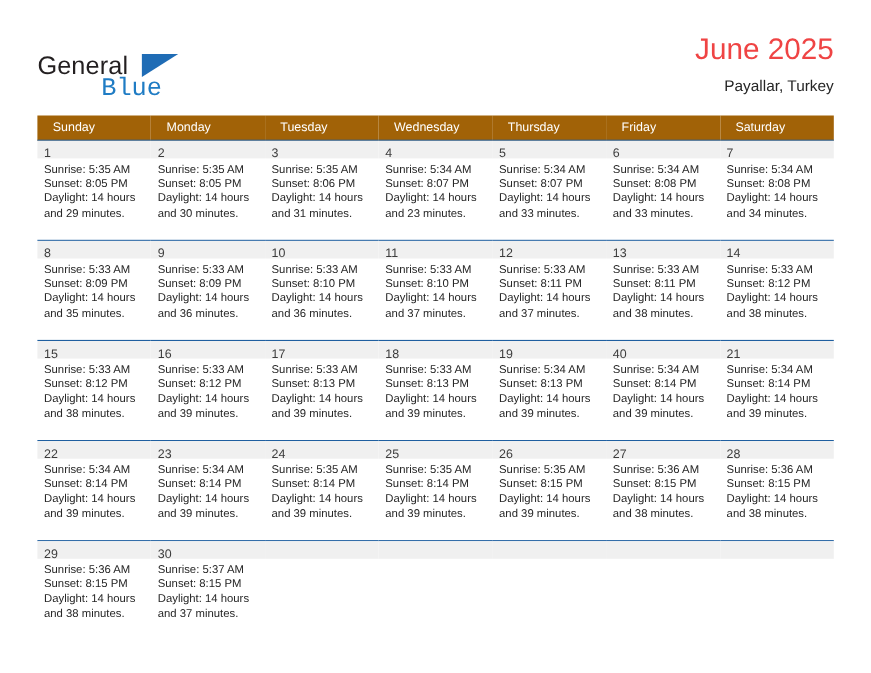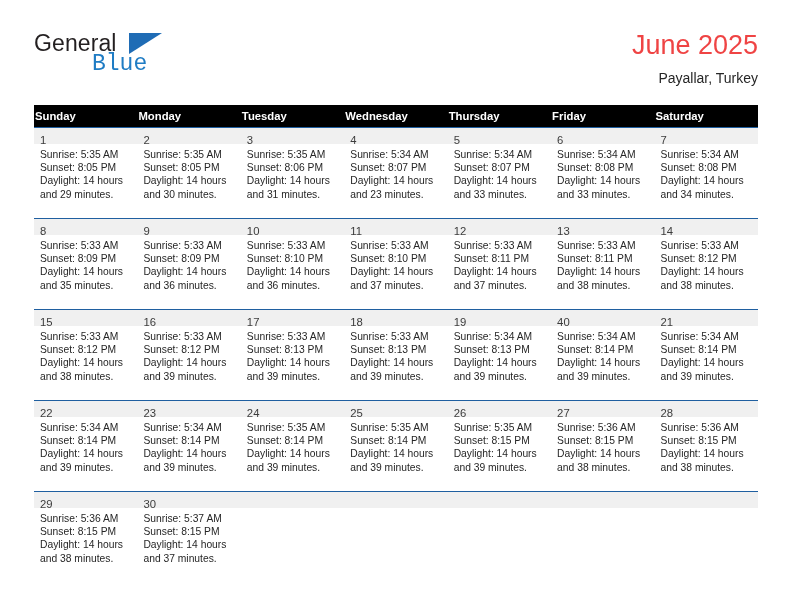--- a/index.html
+++ b/index.html
@@ -28,21 +28,21 @@
     position: absolute;
     left: 34px;
     top: 28px;
     width: 724px;
     height: 66px;
   }
 
   .logo {
     position: absolute;
     left: 0;
-    top: 2px;
+    top: 18px;
     width: 180px;
     height: 52px;
   }
   .logo-general {
     position: absolute;
     left: 0;
     top: 0;
     font-size: 23px;
     letter-spacing: .1px;
     color: #231f20;
@@ -93,26 +93,26 @@
     position: absolute;
     left: 34px;
     top: 105px;
     width: 724px;
     border-collapse: collapse;
     table-layout: fixed;
   }
   .calendar col { width: 103.43px; }
 
   .calendar thead th {
-    background: #000000;
+    background: #a16207;
     color: #ffffff;
     font-size: 11.3px;
-    font-weight: bold;
+    font-weight: normal;
     text-align: left;
-    padding: 5px 0 5px 1px;
+    padding: 5px 0 5px 14px;
     height: 10px;
     vertical-align: middle;
     line-height: 12px;
   }
 
   .week-row td {
     padding: 0;
     vertical-align: top;
     border-top: 1.3px solid #1f5fa0;
     height: 90px;

